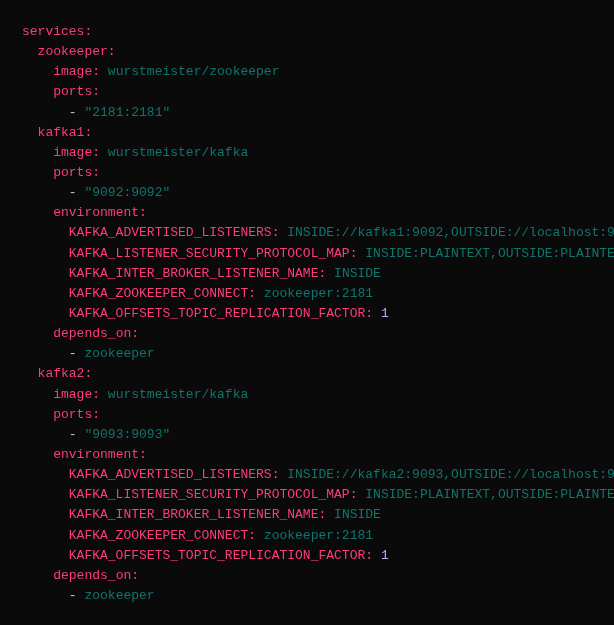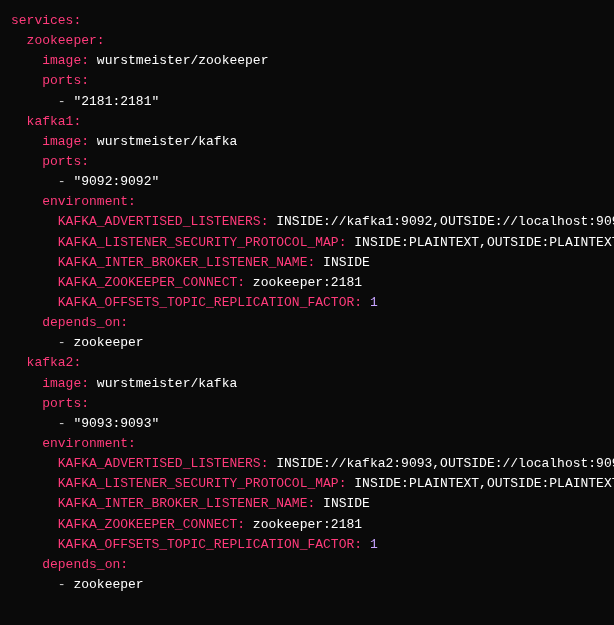--- a/index.html
+++ b/index.html
@@ -7,26 +7,26 @@
     padding: 10px 0 10px 10px;
     background: #0a0a0a;
     font-family: "Consolas", "Monaco", "Courier New", monospace;
     font-size: 13px;
     line-height: 1.55;
     color: #d0d0d0;
     width: 614px;
     box-sizing: border-box;
   }
   pre {
-    margin: 1px;
+    margin: 12px;
     font-family: inherit;
     white-space: pre;
   }
   .key { color: #ff3b7b; }
-  .str { color: #ffffff; }
+  .str { color: #0f766e; }
   .num { color: #c7a3ff; }
   .dash { color: #d0d0d0; }
   .line { display: block; }
 </style>
 </head>
 <body>
 
 <pre id="code"><span class="line"><span class="key">services:</span></span><span class="line">  <span class="key">zookeeper:</span></span><span class="line">    <span class="key">image:</span><span> </span><span class="str">wurstmeister/zookeeper</span></span><span class="line">    <span class="key">ports:</span></span><span class="line">      <span class="dash">- </span><span class="str">"2181:2181"</span></span><span class="line">  <span class="key">kafka1:</span></span><span class="line">    <span class="key">image:</span><span> </span><span class="str">wurstmeister/kafka</span></span><span class="line">    <span class="key">ports:</span></span><span class="line">      <span class="dash">- </span><span class="str">"9092:9092"</span></span><span class="line">    <span class="key">environment:</span></span><span class="line">      <span class="key">KAFKA_ADVERTISED_LISTENERS:</span><span> </span><span class="str">INSIDE://kafka1:9092,OUTSIDE://localhost:9092</span></span><span class="line">      <span class="key">KAFKA_LISTENER_SECURITY_PROTOCOL_MAP:</span><span> </span><span class="str">INSIDE:PLAINTEXT,OUTSIDE:PLAINTEXT</span></span><span class="line">      <span class="key">KAFKA_INTER_BROKER_LISTENER_NAME:</span><span> </span><span class="str">INSIDE</span></span><span class="line">      <span class="key">KAFKA_ZOOKEEPER_CONNECT:</span><span> </span><span class="str">zookeeper:2181</span></span><span class="line">      <span class="key">KAFKA_OFFSETS_TOPIC_REPLICATION_FACTOR:</span><span> </span><span class="num">1</span></span><span class="line">    <span class="key">depends_on:</span></span><span class="line">      <span class="dash">- </span><span class="str">zookeeper</span></span><span class="line">  <span class="key">kafka2:</span></span><span class="line">    <span class="key">image:</span><span> </span><span class="str">wurstmeister/kafka</span></span><span class="line">    <span class="key">ports:</span></span><span class="line">      <span class="dash">- </span><span class="str">"9093:9093"</span></span><span class="line">    <span class="key">environment:</span></span><span class="line">      <span class="key">KAFKA_ADVERTISED_LISTENERS:</span><span> </span><span class="str">INSIDE://kafka2:9093,OUTSIDE://localhost:9093</span></span><span class="line">      <span class="key">KAFKA_LISTENER_SECURITY_PROTOCOL_MAP:</span><span> </span><span class="str">INSIDE:PLAINTEXT,OUTSIDE:PLAINTEXT</span></span><span class="line">      <span class="key">KAFKA_INTER_BROKER_LISTENER_NAME:</span><span> </span><span class="str">INSIDE</span></span><span class="line">      <span class="key">KAFKA_ZOOKEEPER_CONNECT:</span><span> </span><span class="str">zookeeper:2181</span></span><span class="line">      <span class="key">KAFKA_OFFSETS_TOPIC_REPLICATION_FACTOR:</span><span> </span><span class="num">1</span></span><span class="line">    <span class="key">depends_on:</span></span><span class="line">      <span class="dash">- </span><span class="str">zookeeper</span></span></pre>
 
 </body></html>

